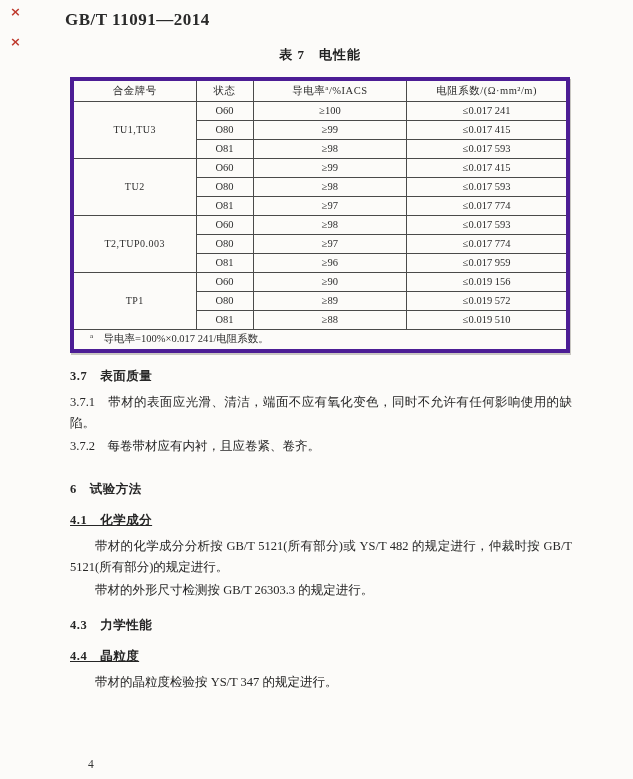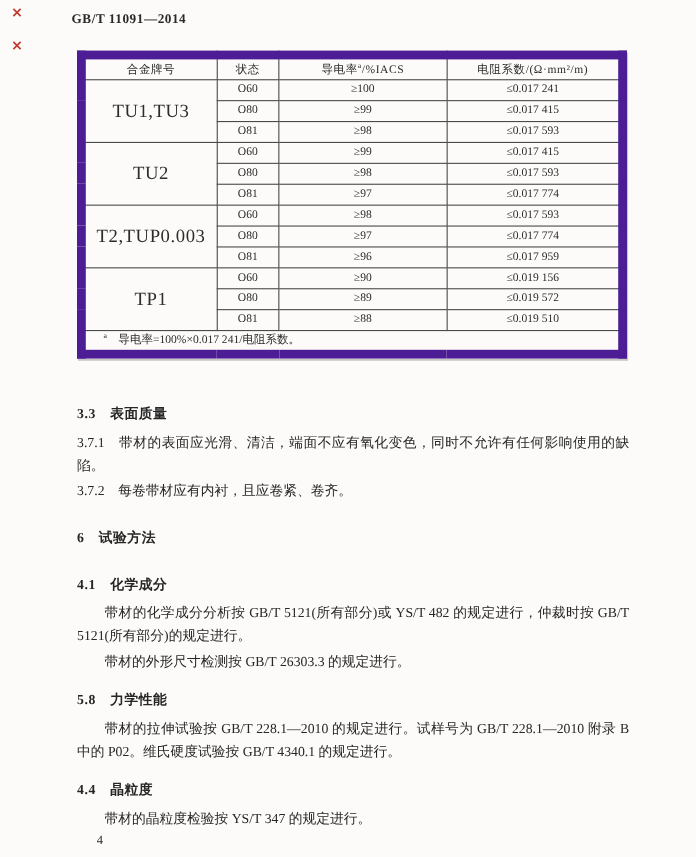--- a/index.html
+++ b/index.html
@@ -8,89 +8,90 @@
     background: #fbfaf8;
     font-family: "Liberation Serif", "DejaVu Serif", serif;
     color: #262626;
     position: relative;
     overflow: hidden;
   }
   .page { position: absolute; inset: 0; background: #fcfbf9; }
 
   .doc-code {
     position: absolute; left: 65px; top: 10px;
-    font-size: 12px; font-weight: bold; letter-spacing: 0.5px;
+    font-size: 17px; font-weight: bold; letter-spacing: 0.5px;
     color: #2a2a2a;
   }
 
   .mark {
     position: absolute; left: 10px;
     font-size: 13px; font-weight: bold; line-height: 13px;
     color: #bf3b2f;
     font-family: "DejaVu Sans", sans-serif;
   }
   .mark1 { top: 5px; }
   .mark2 { top: 35px; }
 
   .table-area { position: absolute; left: 70px; top: 46px; width: 500px; }
   .table-title {
     text-align: center; font-weight: bold; font-size: 13px;
     margin-bottom: 13px; letter-spacing: 1px; color: #222;
   }
   table {
     width: 100%; border-collapse: collapse; table-layout: fixed;
-    border: 8px solid #4c1d95;
+    border: 4px solid #4c1d95;
     box-shadow: 1px 2px 0 #c9c7c2;
   }
   col.c-alloy { width: 25%; }
   col.c-state { width: 11.5%; }
   col.c-cond  { width: 31%; }
   col.c-res   { width: 32.5%; }
   th, td {
     border: 1px solid #4a4a4a;
     text-align: center; vertical-align: middle;
     font-size: 10.5px; color: #2c2c2c;
     padding: 0;
   }
   thead th { height: 22px; font-weight: normal; letter-spacing: 0.5px; }
   tbody td { height: 19px; }
-  td.alloy { font-size: 17px; letter-spacing: 0.5px; }
+  td.alloy { font-size: 10px; letter-spacing: 0.5px; }
   sup { font-size: 7px; vertical-align: super; line-height: 0; }
   tfoot td.footnote {
     text-align: left; height: 22px; padding-left: 16px;
     font-size: 10.5px;
   }
 
   .content {
     position: absolute; left: 70px; top: 366px; width: 502px;
     font-size: 12.5px; line-height: 21px; text-align: justify;
   }
   .content .heading { font-weight: bold; margin: 14px 0 5px; text-align: left; letter-spacing: 0.5px; }
   .content .heading:first-child { margin-top: 0; }
-  .content .heading + .heading { margin-top: 21px; }
+  .content .heading + .heading { margin-top: 10px; text-decoration: underline; }
   .content > div:nth-child(4) { margin-top: 22px; } 
   .content .para { margin: 0 0 2px; }
   .content .para.indent { text-indent: 2em; }
 
   .page-number {
     position: absolute; left: 88px; top: 758px;
     font-size: 11.5px; color: #333;
   }
 </style>
 </head>
 <body>
 
 <div class="page">
 
   <div class="doc-code">GB/T 11091—2014</div>
 
   <div class="mark mark1">×</div>
   <div class="mark mark2">×</div>
 
   <div class="table-area">
+    <div class="table-title">表 7　电性能</div>
 
     <table>
       <colgroup>
         <col class="c-alloy">
           <col class="c-state">
           <col class="c-cond">
           <col class="c-res">
       </colgroup>
       <thead>
         <tr>
@@ -168,28 +169,27 @@
         </tbody>
       <tfoot>
         <tr>
           <td class="footnote" colspan="4"><sup>a</sup><span>　导电率=100%×0.017 241/电阻系数。</span></td>
         </tr>
       </tfoot>
     </table>
   </div>
 
   <div class="content">
-      <div class="heading">3.3　表面质量</div>
+      <div class="heading">3.7　表面质量</div>
       <div class="para">3.7.1　带材的表面应光滑、清洁，端面不应有氧化变色，同时不允许有任何影响使用的缺陷。</div>
       <div class="para">3.7.2　每卷带材应有内衬，且应卷紧、卷齐。</div>
       <div class="heading">6　试验方法</div>
       <div class="heading">4.1　化学成分</div>
       <div class="para indent">带材的化学成分分析按 GB/T 5121(所有部分)或 YS/T 482 的规定进行，仲裁时按 GB/T 5121(所有部分)的规定进行。</div>
       <div class="para indent">带材的外形尺寸检测按 GB/T 26303.3 的规定进行。</div>
-      <div class="heading">5.8　力学性能</div>
-      <div class="para indent">带材的拉伸试验按 GB/T 228.1—2010 的规定进行。试样号为 GB/T 228.1—2010 附录 B 中的 P02。维氏硬度试验按 GB/T 4340.1 的规定进行。</div>
+      <div class="heading">4.3　力学性能</div>
       <div class="heading">4.4　晶粒度</div>
       <div class="para indent">带材的晶粒度检验按 YS/T 347 的规定进行。</div>
     </div>
 
   <div class="page-number">4</div>
 
 </div>
 
 </body></html>

